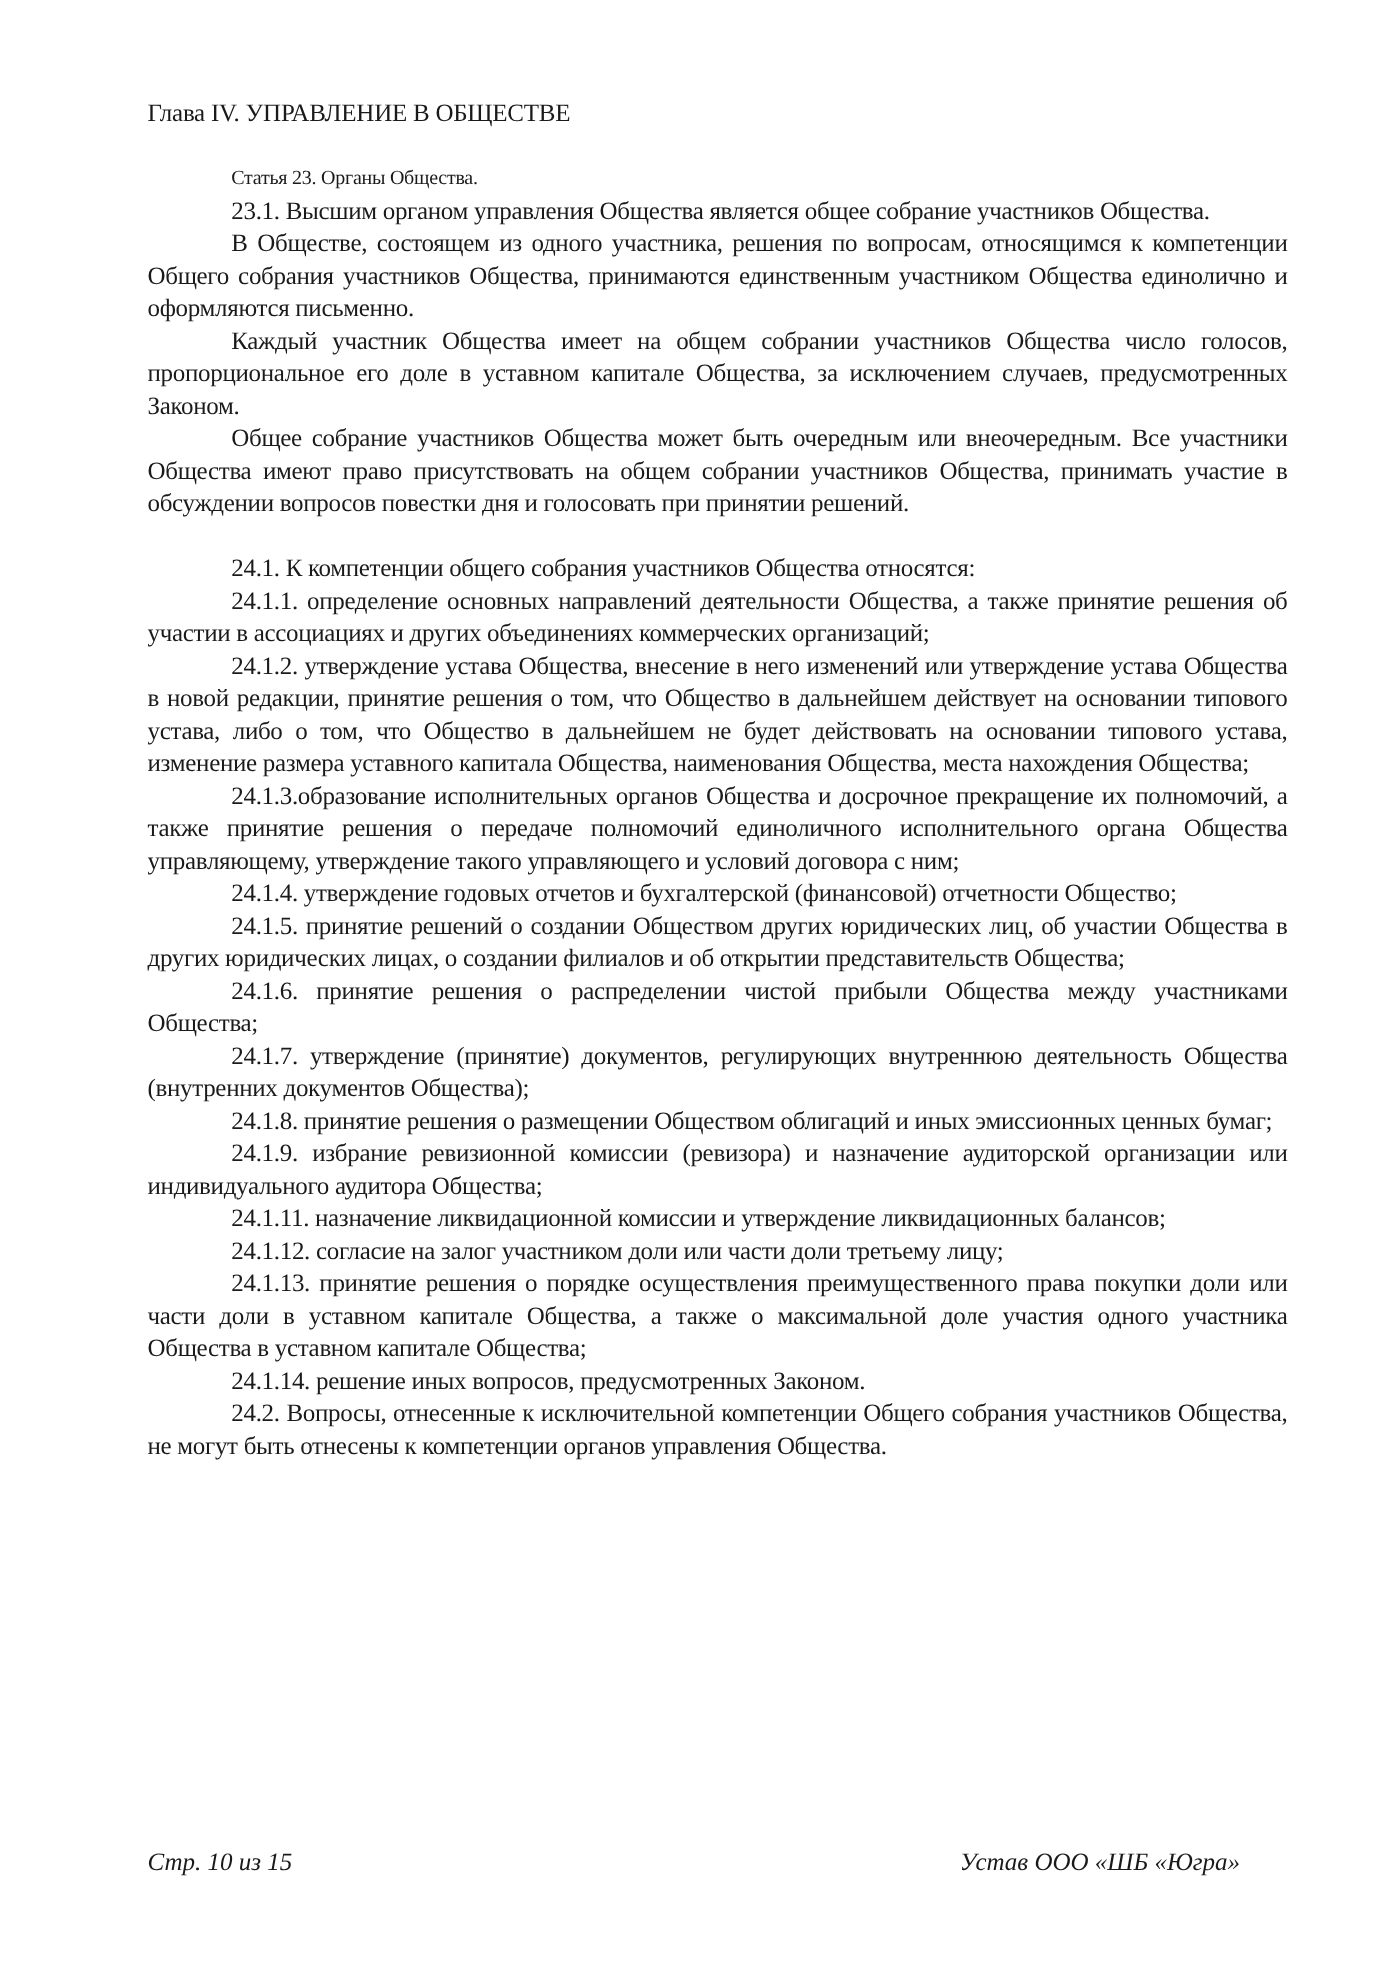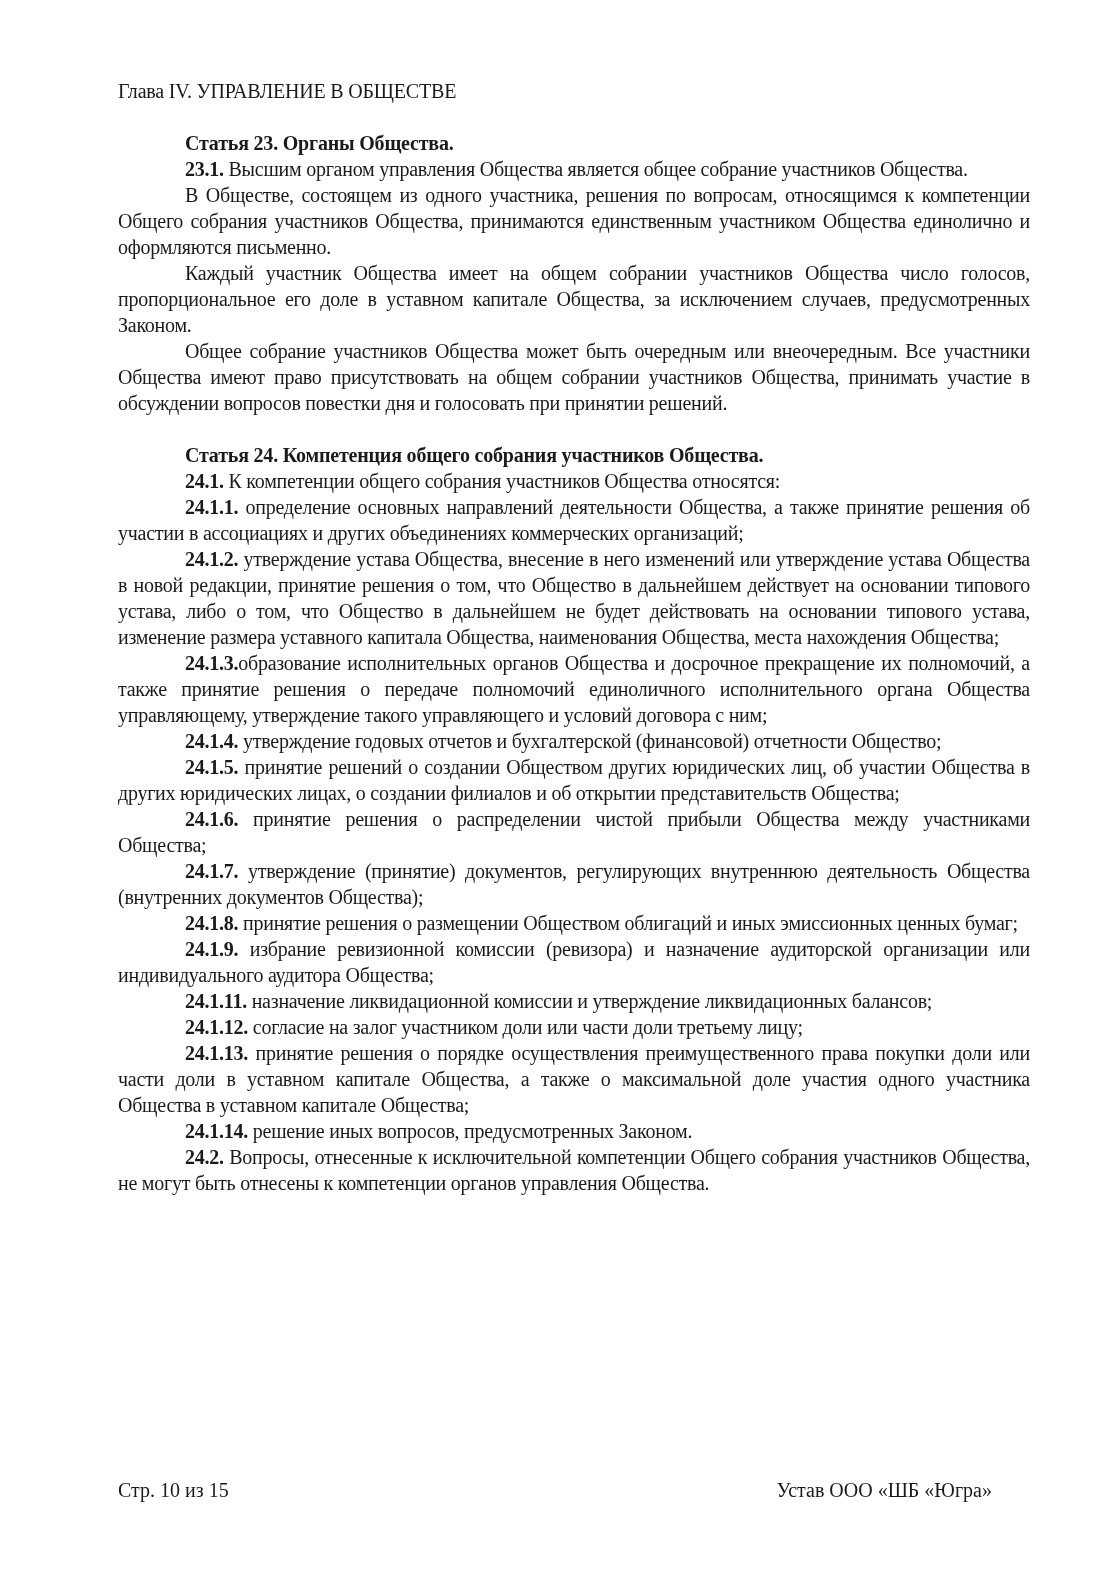--- a/index.html
+++ b/index.html
@@ -21,48 +21,49 @@
       top: 78px;
       width: 912px;
     }
     .chapter-title {
       font-size: 20px;
       line-height: 26px;
       margin: 0 0 26px 0;
       letter-spacing: -0.2px;
     }
     .article-title {
-      font-weight: bold;
-      font-size: 20px;
+      font-weight: normal;
+      font-size: 16px;
       line-height: 26px;
       text-indent: 67px;
       margin: 0;
       letter-spacing: -0.2px;
     }
     .para {
       font-size: 20px;
       line-height: 26px;
       text-indent: 67px;
       text-align: justify;
       margin: 0;
       letter-spacing: -0.25px;
     }
     .para .num {
-      font-weight: bold;
+      font-weight: normal;
     }
     .gap {
       height: 26px;
     }
     .footer {
       position: absolute;
       top: 1477px;
       left: 118px;
       width: 874px;
       font-size: 20px;
       line-height: 26px;
+      font-style: italic;
       display: flex;
       justify-content: space-between;
       color: #1a1a1a;
     }
   </style>
 </head>
 <body>
 
 <div class="page">
   <div class="chapter-title">Глава IV. УПРАВЛЕНИЕ В ОБЩЕСТВЕ</div>
@@ -71,21 +72,20 @@
     <div class="article-title">Статья 23. Органы Общества.</div>
     <p class="para"><span class="num">23.1.</span><span> Высшим органом управления Общества является общее собрание участников Общества.</span></p>
     <p class="para"><span>В Обществе, состоящем из одного участника, решения по вопросам, относящимся к компетенции Общего собрания участников Общества, принимаются единственным участником Общества единолично и оформляются письменно.</span></p>
     <p class="para"><span>Каждый участник Общества имеет на общем собрании участников Общества число голосов, пропорциональное его доле в уставном капитале Общества, за исключением случаев, предусмотренных Законом.</span></p>
     <p class="para"><span>Общее собрание участников Общества может быть очередным или внеочередным. Все участники Общества имеют право присутствовать на общем собрании участников Общества, принимать участие в обсуждении вопросов повестки дня и голосовать при принятии решений.</span></p>
   </div>
 
   <div class="gap"></div>
 
   <div>
-    <div class="article-title">Статья 24. Компетенция общего собрания участников Общества.</div>
     <p class="para"><span class="num">24.1.</span><span> К компетенции общего собрания участников Общества относятся:</span></p>
     <p class="para"><span class="num">24.1.1.</span><span> определение основных направлений деятельности Общества, а также принятие решения об участии в ассоциациях и других объединениях коммерческих организаций;</span></p>
     <p class="para"><span class="num">24.1.2.</span><span> утверждение устава Общества, внесение в него изменений или утверждение устава Общества в новой редакции, принятие решения о том, что Общество в дальнейшем действует на основании типового устава, либо о том, что Общество в дальнейшем не будет действовать на основании типового устава, изменение размера уставного капитала Общества, наименования Общества, места нахождения Общества;</span></p>
     <p class="para"><span class="num"> 24.1.3.</span><span>образование исполнительных органов Общества и досрочное прекращение их полномочий, а также принятие решения о передаче полномочий единоличного исполнительного органа Общества управляющему, утверждение такого управляющего и условий договора с ним;</span></p>
     <p class="para"><span class="num">24.1.4.</span><span> утверждение годовых отчетов и бухгалтерской (финансовой) отчетности Общество;</span></p>
     <p class="para"><span class="num">24.1.5.</span><span> принятие решений о создании Обществом других юридических лиц, об участии Общества в других юридических лицах, о создании филиалов и об открытии представительств Общества;</span></p>
     <p class="para"><span class="num">24.1.6.</span><span> принятие решения о распределении чистой прибыли Общества между участниками Общества;</span></p>
     <p class="para"><span class="num">24.1.7.</span><span> утверждение (принятие) документов, регулирующих внутреннюю деятельность Общества (внутренних документов Общества);</span></p>
     <p class="para"><span class="num">24.1.8.</span><span>  принятие решения о размещении Обществом облигаций и иных эмиссионных ценных бумаг;</span></p>
     <p class="para"><span class="num">24.1.9.</span><span> избрание ревизионной комиссии (ревизора) и назначение аудиторской организации или индивидуального аудитора Общества;</span></p>

